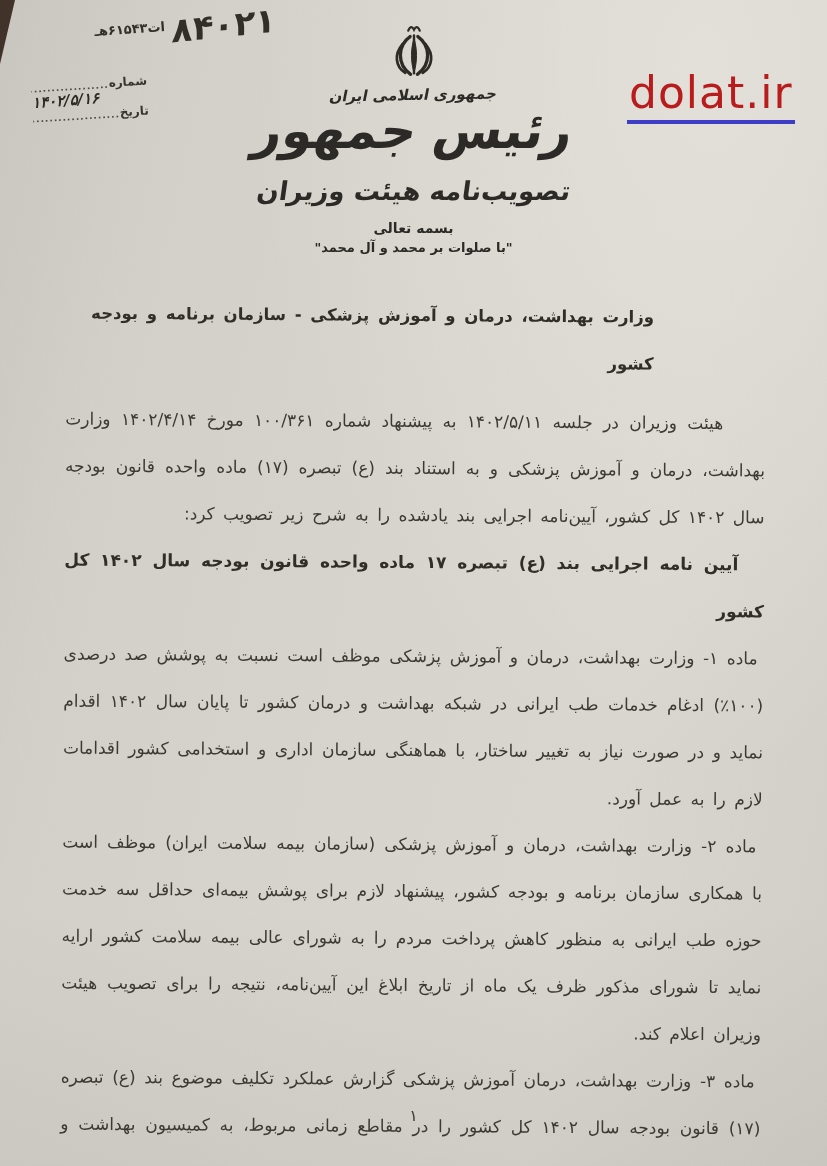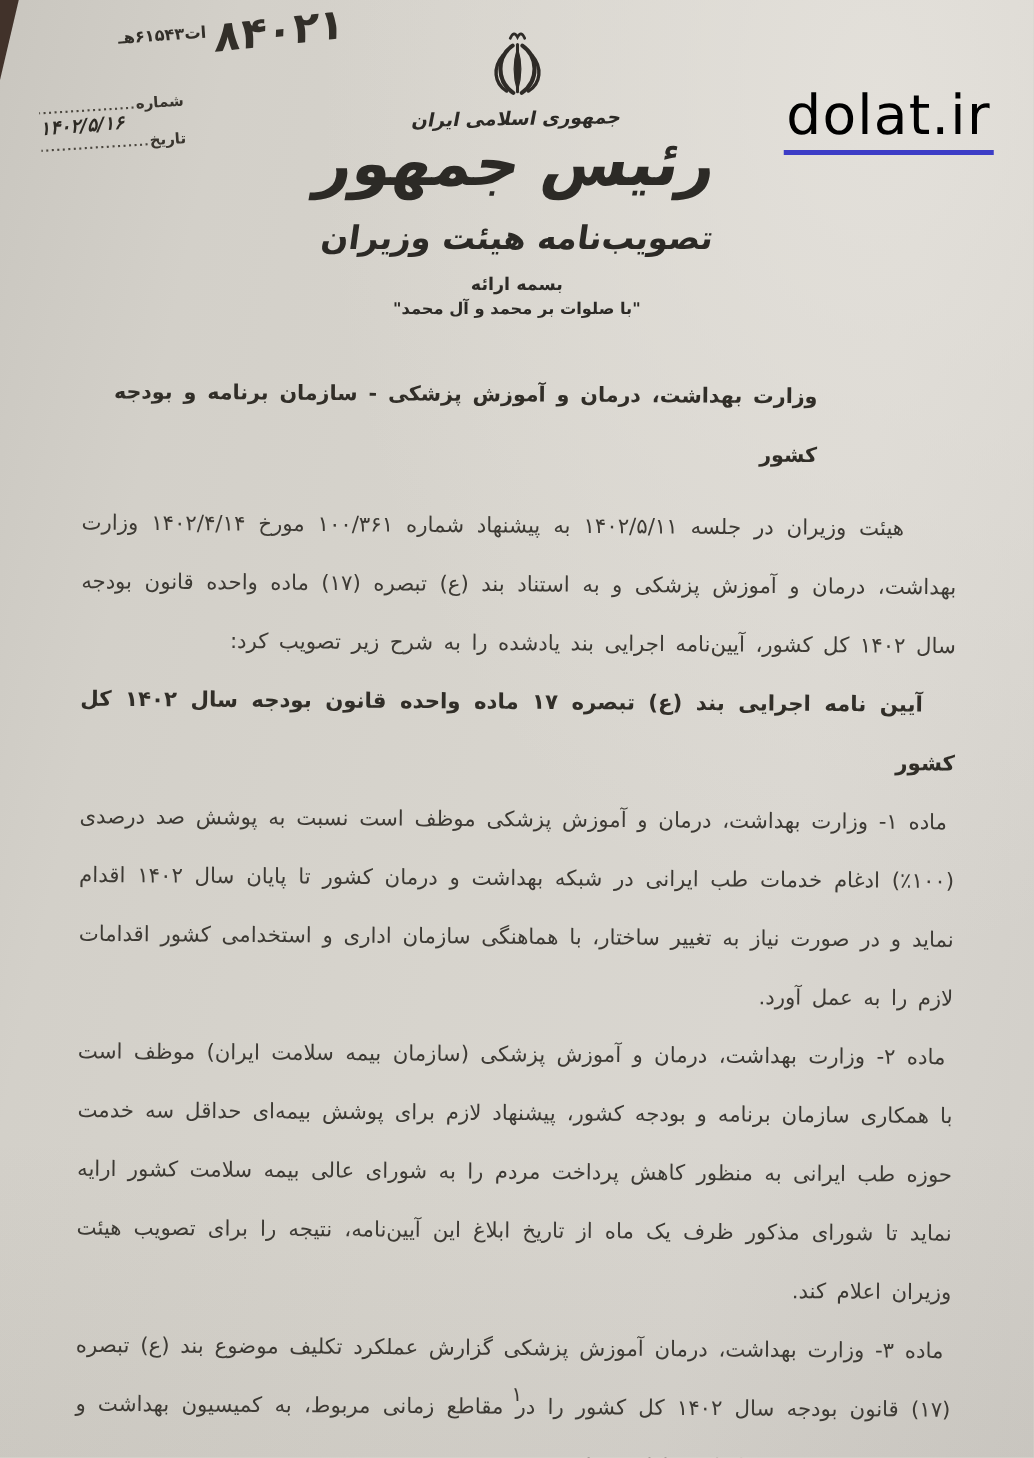--- a/index.html
+++ b/index.html
@@ -48,21 +48,21 @@
   .reg-date{
     position:absolute;left:0;top:-17px;font-size:15px;font-weight:bold;
     color:#2d2a24;transform:rotate(-1deg);white-space:nowrap;letter-spacing:1px;
     font-style:italic;
   }
 
   
   .watermark{
     position:absolute;top:68px;left:627px;
     font-size:44px;line-height:1.15;letter-spacing:1px;
-    color:#000000;border-bottom:4px solid #3d3dc6;padding:0 2px 1px 2px;
+    color:#b91c1c;border-bottom:4px solid #3d3dc6;padding:0 2px 1px 2px;
   }
 
   
   .emblem{position:absolute;top:22px;left:383px;width:62px;height:62px;}
   .emblem svg{width:100%;height:100%;}
   .hdr-line{position:absolute;left:0;right:0;text-align:center;color:#2c2a26;}
   .hdr-line > span{display:inline-block;}
   .h-republic{top:86px;font-size:15px;font-weight:bold;}
   .h-republic > span{transform:skewX(-12deg) rotate(-1deg);}
   .h-president{top:102px;font-size:50px;font-weight:bold;}
@@ -136,21 +136,21 @@
   <div class="hdr-line h-republic">
     <span>جمهوری اسلامی ایران</span>
   </div>
   <div class="hdr-line h-president">
     <span>رئیس جمهور</span>
   </div>
   <div class="hdr-line h-doctype">
     <span>تصویب‌نامه هیئت وزیران</span>
   </div>
   <div class="hdr-line h-bism">
-    <span>بسمه ارائه</span>
+    <span>بسمه تعالی</span>
   </div>
   <div class="hdr-line h-salawat">
     <span>"با صلوات بر محمد و آل محمد"</span>
   </div>
 
   <div class="doc-body">
     <p class="addressee">وزارت بهداشت، درمان و آموزش پزشکی - سازمان برنامه و بودجه کشور</p>
     <p class="preamble">هیئت وزیران در جلسه ۱۴۰۲/۵/۱۱ به پیشنهاد شماره ۱۰۰/۳۶۱ مورخ ۱۴۰۲/۴/۱۴ وزارت بهداشت، درمان و آموزش پزشکی و به استناد بند (ع) تبصره (۱۷) ماده واحده قانون بودجه سال ۱۴۰۲ کل کشور، آیین‌نامه اجرایی بند یادشده را به شرح زیر تصویب کرد:</p>
     <p class="reg-title">آیین نامه اجرایی بند (ع) تبصره ۱۷ ماده واحده قانون بودجه سال ۱۴۰۲ کل کشور</p>
     <p class="article">ماده ۱- وزارت بهداشت، درمان و آموزش پزشکی موظف است نسبت به پوشش صد درصدی (۱۰۰٪) ادغام خدمات طب ایرانی در شبکه بهداشت و درمان کشور تا پایان سال ۱۴۰۲ اقدام نماید و در صورت نیاز به تغییر ساختار، با هماهنگی سازمان اداری و استخدامی کشور اقدامات لازم را به عمل آورد.</p>

